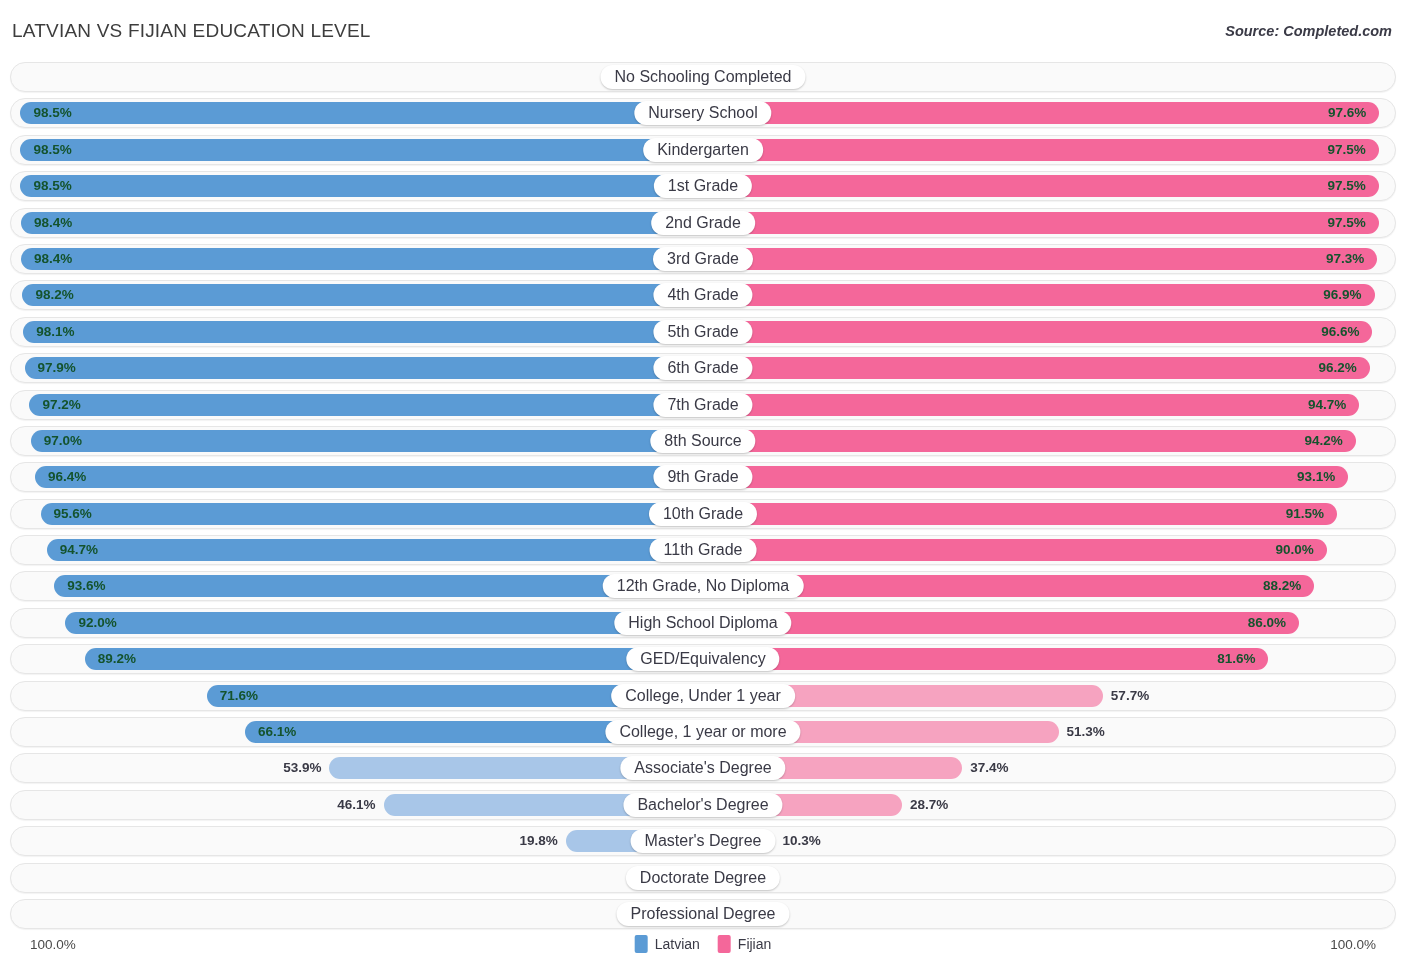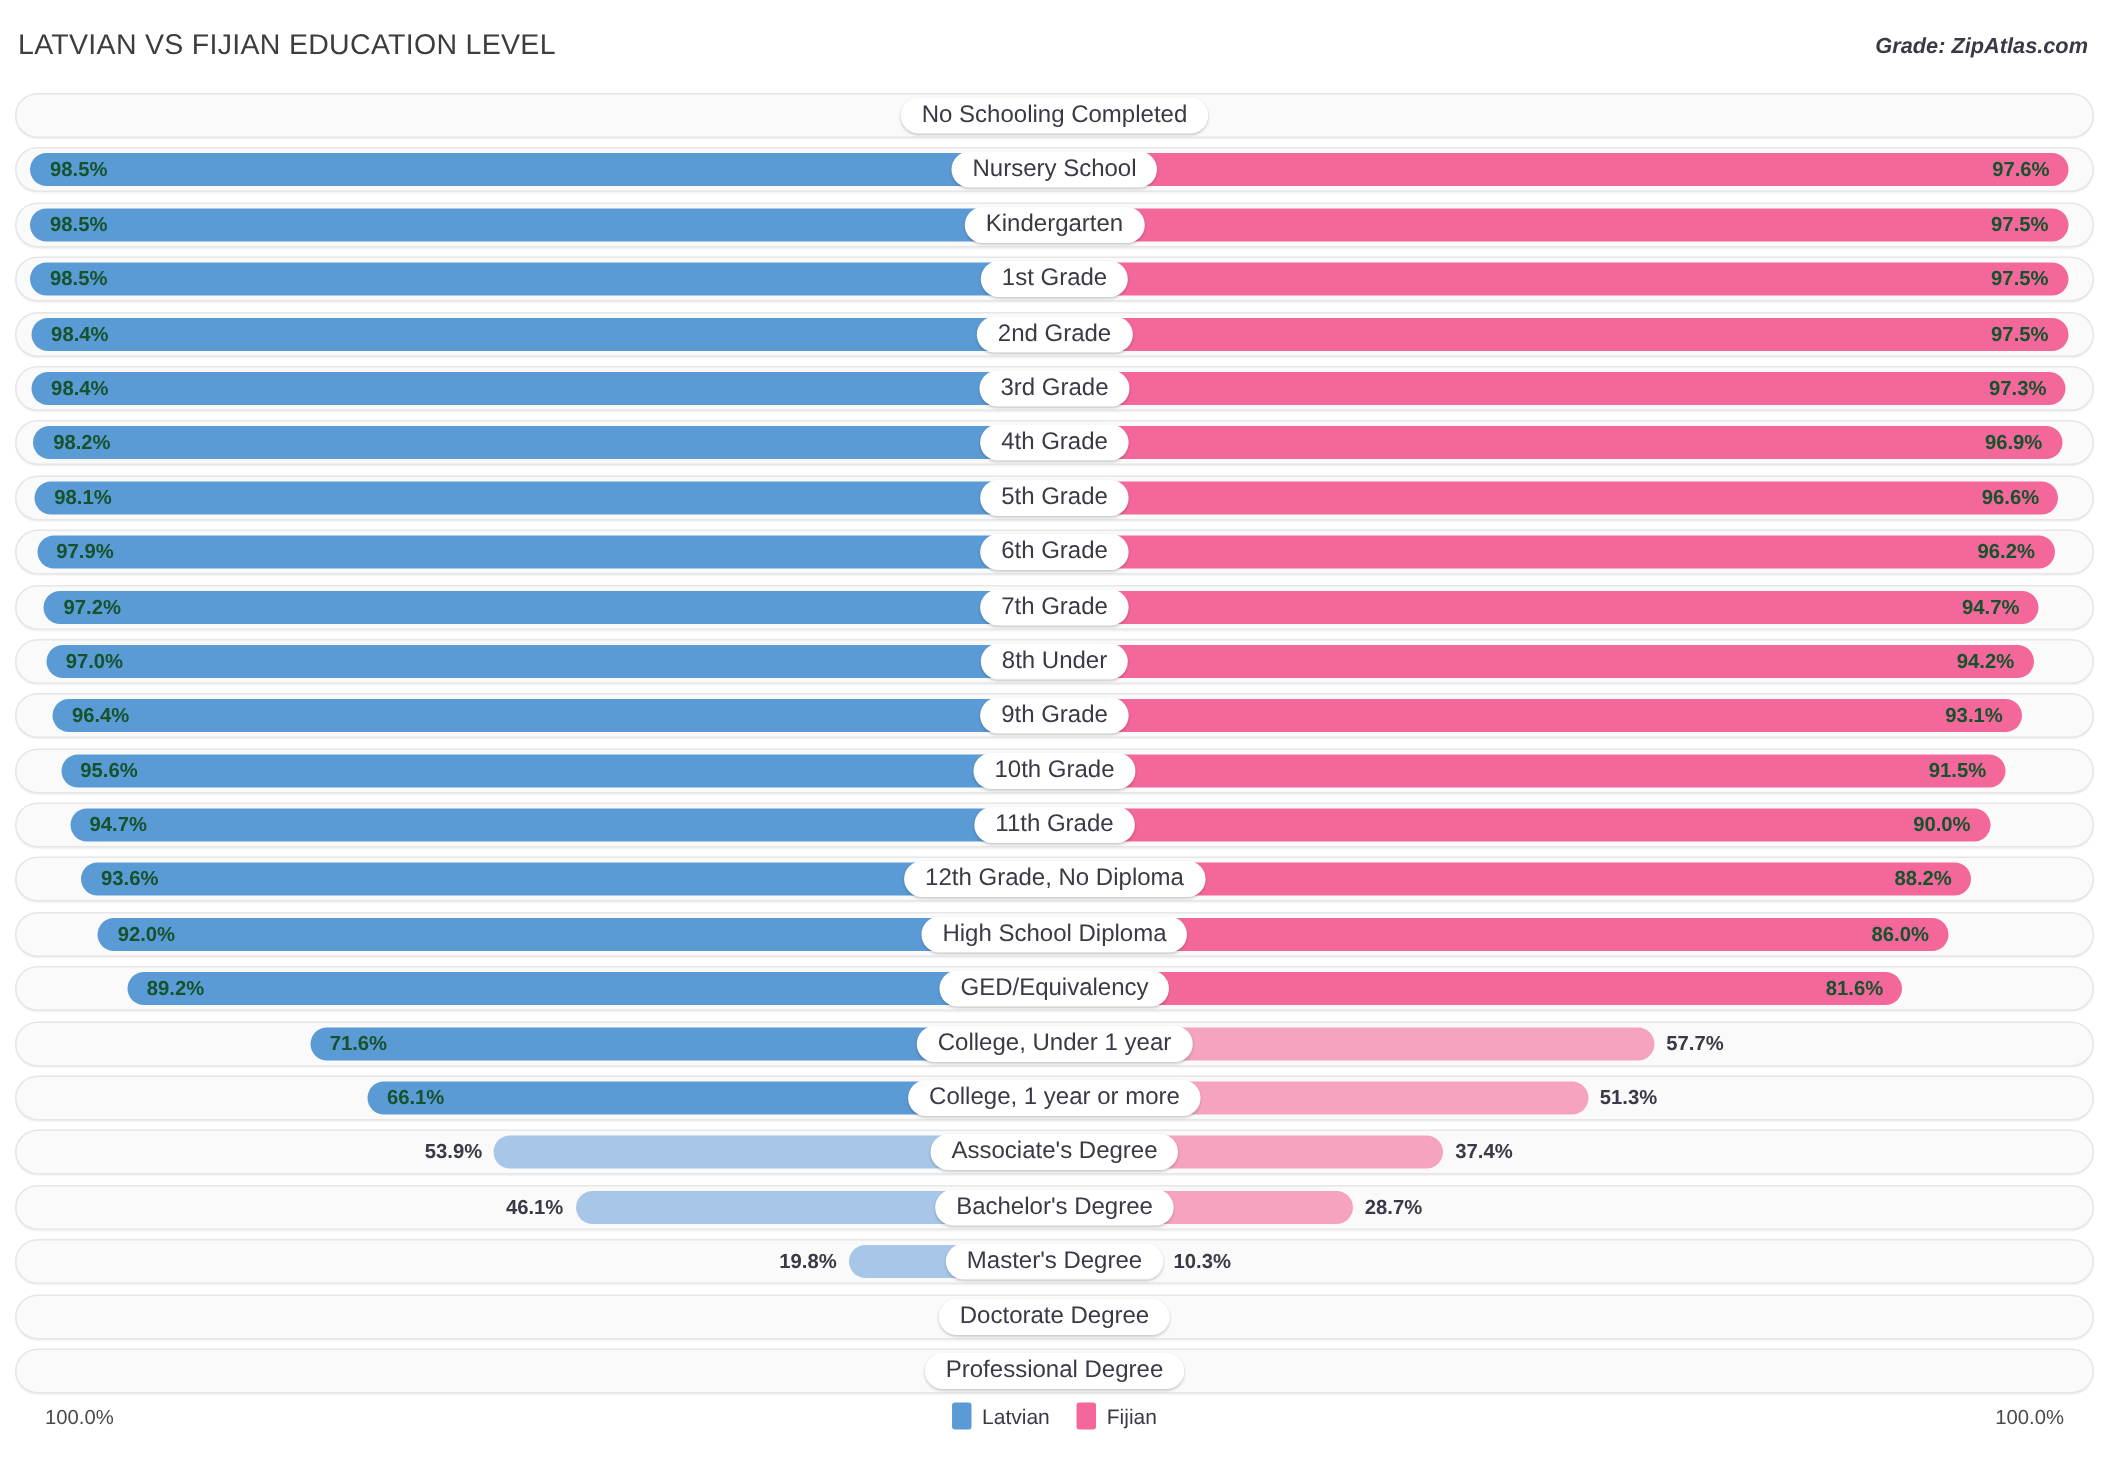--- a/index.html
+++ b/index.html
@@ -165,21 +165,21 @@
     color: #3a3a46;
   }
 </style>
 </head>
 <body>
 
 <div class="chart-wrap">
 
   <div class="header">
     <div class="chart-title">LATVIAN VS FIJIAN EDUCATION LEVEL</div>
-    <div class="chart-source">Grade: ZipAtlas.com</div>
+    <div class="chart-source">Source: Completed.com</div>
   </div>
 
   <div class="plot" id="plot">
       <div class="row">
         <div class="half left">
           <div class="bar left" style="width: 10.395px; background: rgb(168, 198, 232);"></div>
           <div class="val outside" style="right: 18.395px;">1.5%</div>
         </div>
         <div class="half right">
           <div class="bar right" style="width: 17.325px; background: rgb(246, 163, 192);"></div>
@@ -288,21 +288,21 @@
       </div>
       <div class="row">
         <div class="half left">
           <div class="bar left" style="width: 672.21px; background: rgb(91, 155, 213);"></div>
           <div class="val inside" style="left: 32.79px;">97.0%</div>
         </div>
         <div class="half right">
           <div class="bar right" style="width: 652.806px; background: rgb(244, 103, 154);"></div>
           <div class="val inside" style="right: 52.194px;">94.2%</div>
         </div>
-        <div class="center-label">8th Under</div>
+        <div class="center-label">8th Source</div>
       </div>
       <div class="row">
         <div class="half left">
           <div class="bar left" style="width: 668.052px; background: rgb(91, 155, 213);"></div>
           <div class="val inside" style="left: 36.948px;">96.4%</div>
         </div>
         <div class="half right">
           <div class="bar right" style="width: 645.183px; background: rgb(244, 103, 154);"></div>
           <div class="val inside" style="right: 59.817px;">93.1%</div>
         </div>

